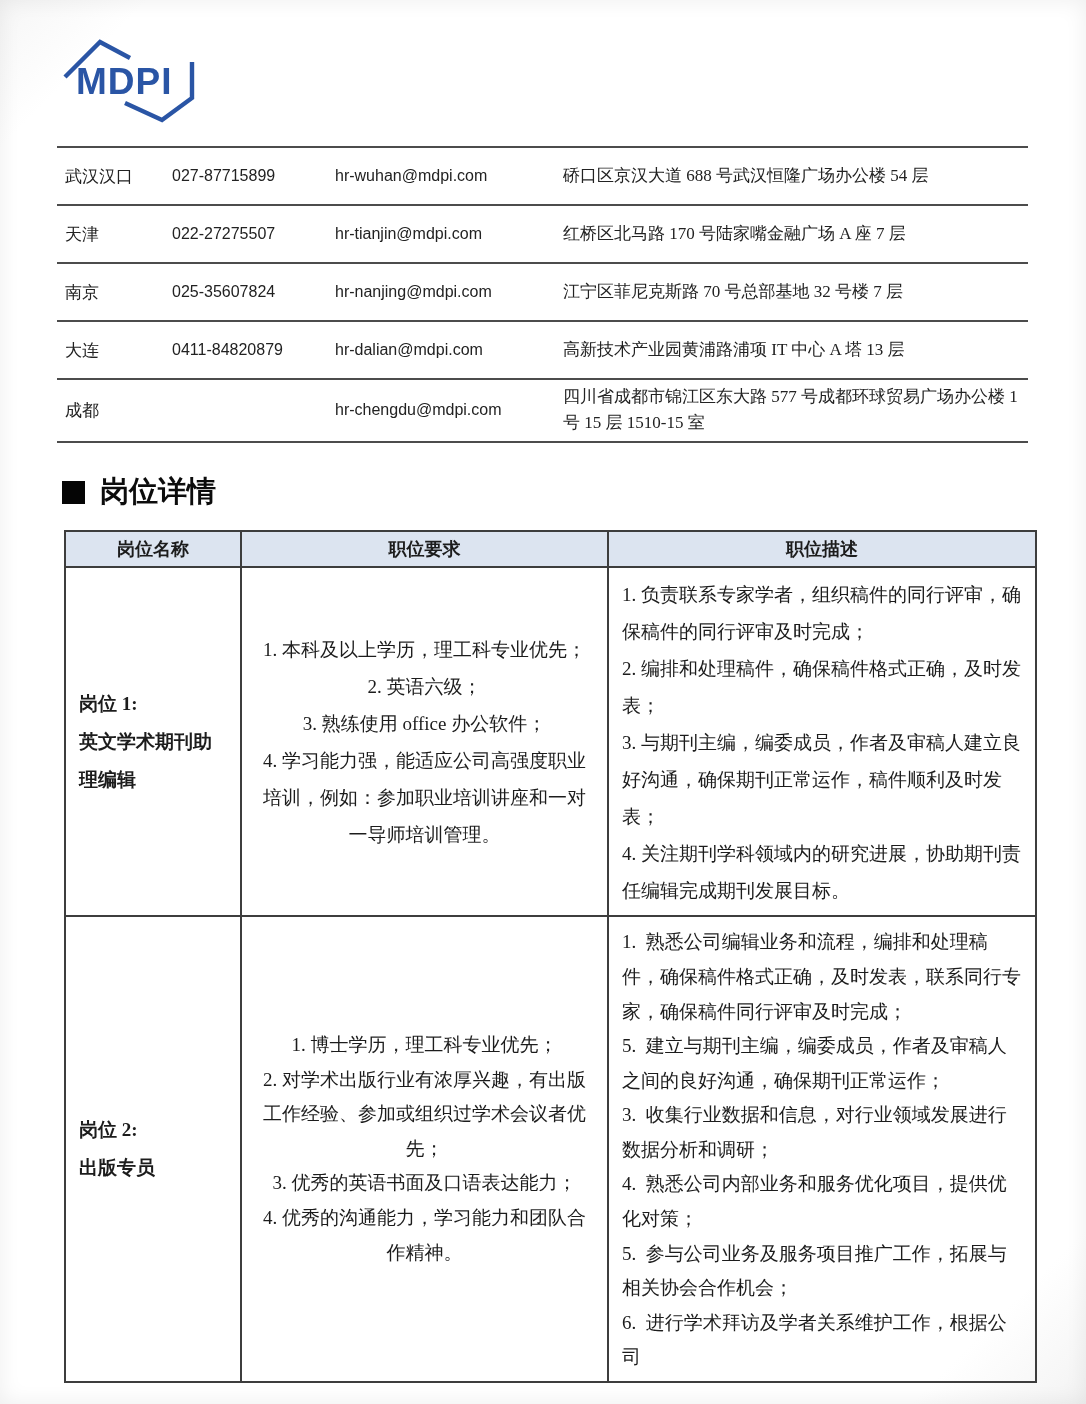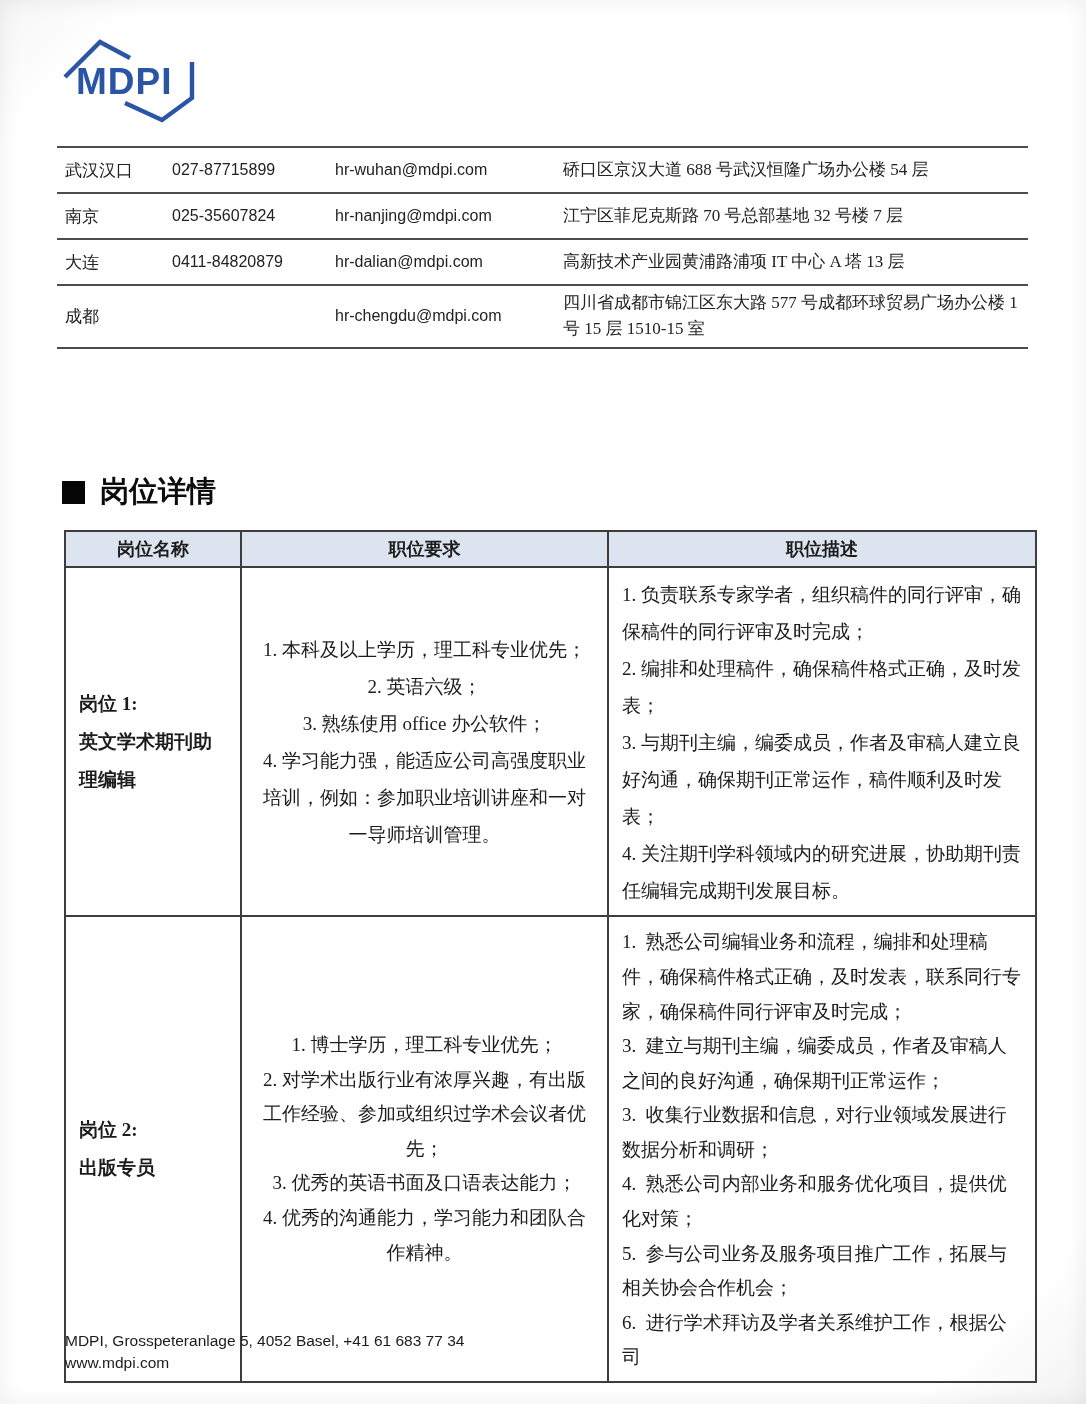--- a/index.html
+++ b/index.html
@@ -22,21 +22,21 @@
 
   
   .contact-table {
     position:absolute; left:57px; top:146px; width:971px;
     border-collapse:collapse; table-layout:fixed;
     border-top:2px solid #4c4c4c;
     font-size:17px; color:#222;
   }
   .contact-table td {
     border-bottom:2px solid #4c4c4c;
-    height:46px; vertical-align:middle;
+    height:58px; vertical-align:middle;
     padding:4px 6px 4px 8px;
   }
   .contact-table tr.tall td { height:60px; }
   .contact-table td.mono {
     font-family:Liberation Sans, sans-serif;
     font-size:16px;
   }
   .contact-table td.addr { line-height:1.55; }
 
   
@@ -97,20 +97,26 @@
         <col style="width:473px">
       </colgroup>
     <tbody>
       <tr>
         <td>武汉汉口</td>
         <td class="mono">027-87715899</td>
         <td class="mono">hr-wuhan@mdpi.com</td>
         <td class="addr">硚口区京汉大道 688 号武汉恒隆广场办公楼 54 层</td>
       </tr>
       <tr>
+        <td>天津</td>
+        <td class="mono">022-27275507</td>
+        <td class="mono">hr-tianjin@mdpi.com</td>
+        <td class="addr">红桥区北马路 170 号陆家嘴金融广场 A 座 7 层</td>
+      </tr>
+      <tr>
         <td>南京</td>
         <td class="mono">025-35607824</td>
         <td class="mono">hr-nanjing@mdpi.com</td>
         <td class="addr">江宁区菲尼克斯路 70 号总部基地 32 号楼 7 层</td>
       </tr>
       <tr>
         <td>大连</td>
         <td class="mono">0411-84820879</td>
         <td class="mono">hr-dalian@mdpi.com</td>
         <td class="addr">高新技术产业园黄浦路浦项 IT 中心 A 塔 13 层</td>
@@ -167,28 +173,24 @@
           <div>出版专员</div>
         </td>
         <td class="req-cell">
           <div class="li">1. 博士学历，理工科专业优先；</div>
           <div class="li">2. 对学术出版行业有浓厚兴趣，有出版工作经验、参加或组织过学术会议者优先；</div>
           <div class="li">3. 优秀的英语书面及口语表达能力；</div>
           <div class="li">4. 优秀的沟通能力，学习能力和团队合作精神。</div>
         </td>
         <td class="desc-cell">
           <div class="li">1.  熟悉公司编辑业务和流程，编排和处理稿件，确保稿件格式正确，及时发表，联系同行专家，确保稿件同行评审及时完成；</div>
-          <div class="li">3.  建立与期刊主编，编委成员，作者及审稿人之间的良好沟通，确保期刊正常运作；</div>
+          <div class="li">5.  建立与期刊主编，编委成员，作者及审稿人之间的良好沟通，确保期刊正常运作；</div>
           <div class="li">3.  收集行业数据和信息，对行业领域发展进行数据分析和调研；</div>
           <div class="li">4.  熟悉公司内部业务和服务优化项目，提供优化对策；</div>
           <div class="li">5.  参与公司业务及服务项目推广工作，拓展与相关协会合作机会；</div>
           <div class="li">6.  进行学术拜访及学者关系维护工作，根据公司</div>
         </td>
       </tr>
     </tbody>
   </table>
 
-  <div class="footer">
-    <div>MDPI, Grosspeteranlage 5, 4052 Basel, +41 61 683 77 34</div>
-    <div>www.mdpi.com</div>
-  </div>
 
 </div>
 
 </body></html>

